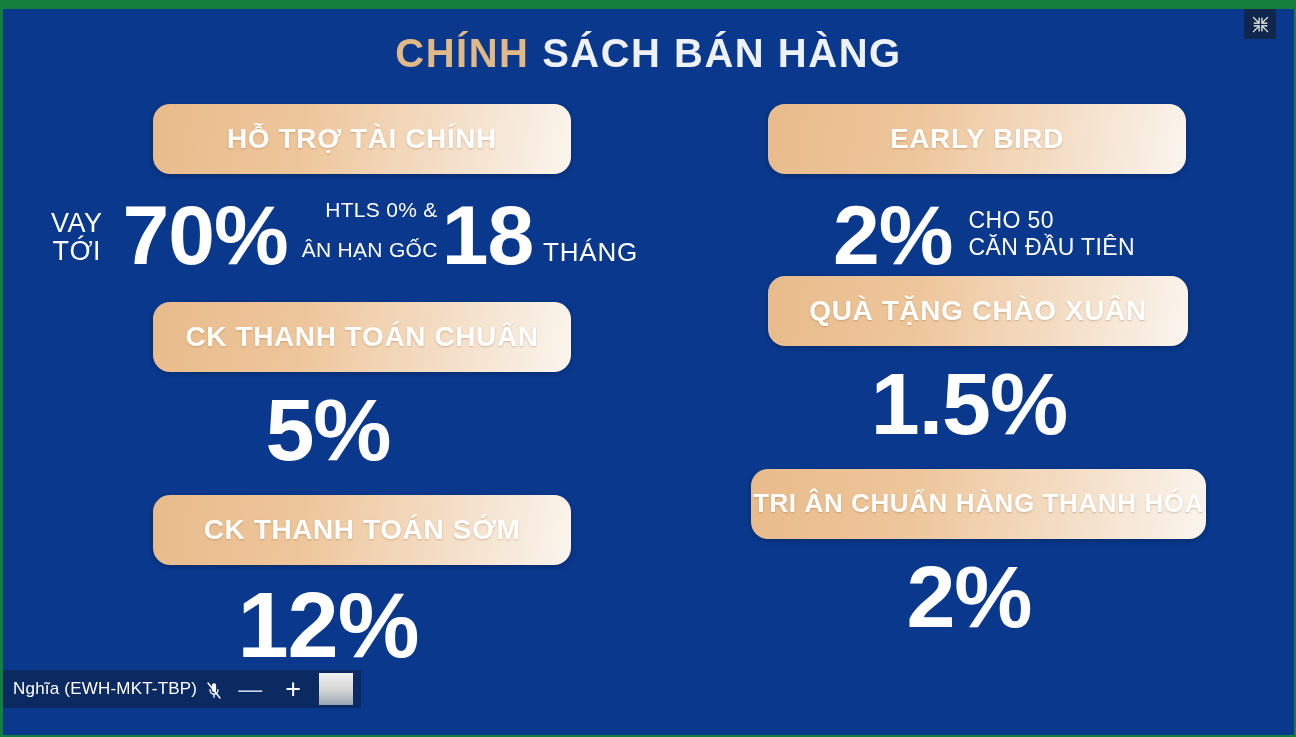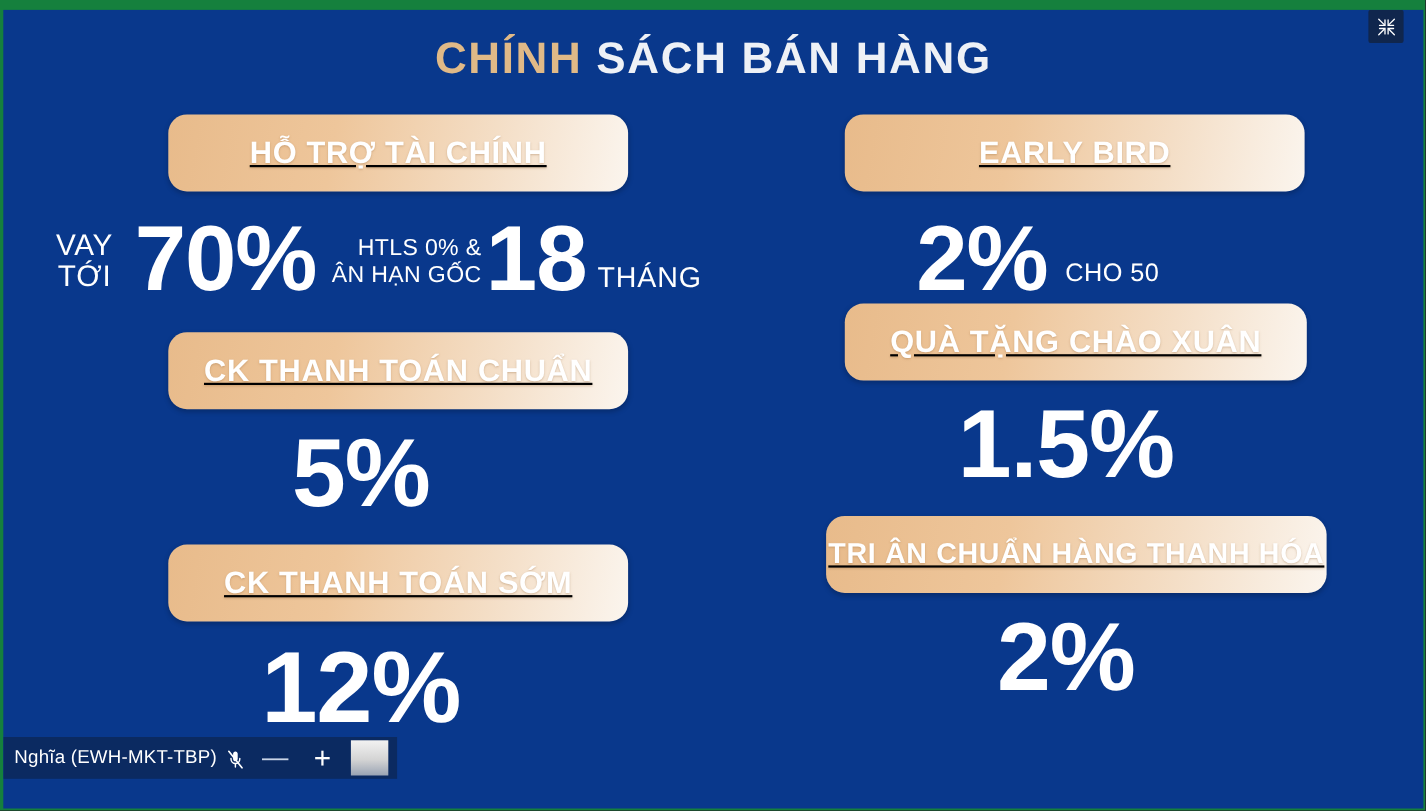--- a/index.html
+++ b/index.html
@@ -63,21 +63,20 @@
   
   .pill {
     position: relative;
     height: 70px;
     border-radius: 17px;
     background: linear-gradient(100deg, #e8bb8b 0%, #eec69b 36%, #f4dec6 70%, #fbf5ee 100%);
     display: flex;
     align-items: center;
     justify-content: center;
     box-shadow: 0 2px 5px rgba(0,0,0,.22);
-    text-decoration: underline;
   }
   .pill-label {
     color: #ffffff;
     font-size: 28px;
     font-weight: bold;
     letter-spacing: .6px;
     white-space: nowrap;
     text-shadow: 0 1px 2px rgba(140,95,50,.35);
   }
 
@@ -124,20 +123,21 @@
   
   .row-fin { padding-left: 18px; }
   .row-fin .stack-right { padding-bottom: 10px; }
   .row-fin .big-70 { margin: 0 14px 0 20px; }
   .row-fin .stack-htls {
     font-size: 21px;
     text-align: right;
     padding-bottom: 14px;
     letter-spacing: .3px;
     line-height: 1.15;
+    gap: 16px;
   }
   .row-fin .big-18 { margin-left: 4px; }
   .row-fin .mo { margin-left: 10px; }
 
   
   .row-early { padding-left: 175px; }
   .row-early .stack-cho {
     font-size: 23px;
     line-height: 1.2;
     padding-bottom: 14px;
@@ -252,20 +252,21 @@
     <div class="col col-right">
 
       <div class="pill pill-early">
         <span class="pill-label">EARLY BIRD</span>
       </div>
 
       <div class="value-row row-early">
         <div class="big">2%</div>
         <div class="stack stack-cho">
           <span>CHO 50</span>
+          <span>CĂN ĐẦU TIÊN</span>
         </div>
       </div>
 
       <div class="pill pill-xuan" style="">
         <span class="pill-label">QUÀ TẶNG CHÀO XUÂN</span>
       </div>
       <div class="big-center right-shift">1.5%</div>
 
       <div class="pill pill-tri" style="margin-top:21px;">
         <span class="pill-label">TRI ÂN CHUẨN HÀNG THANH HÓA</span>

